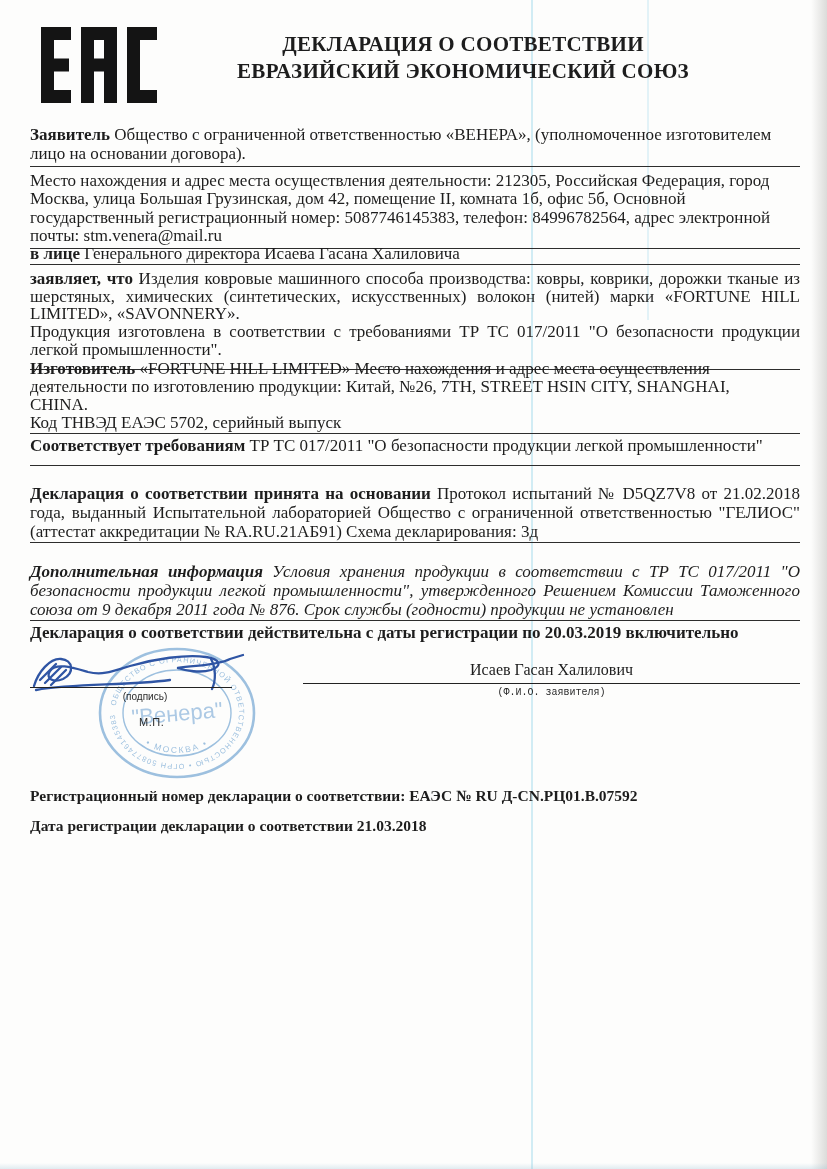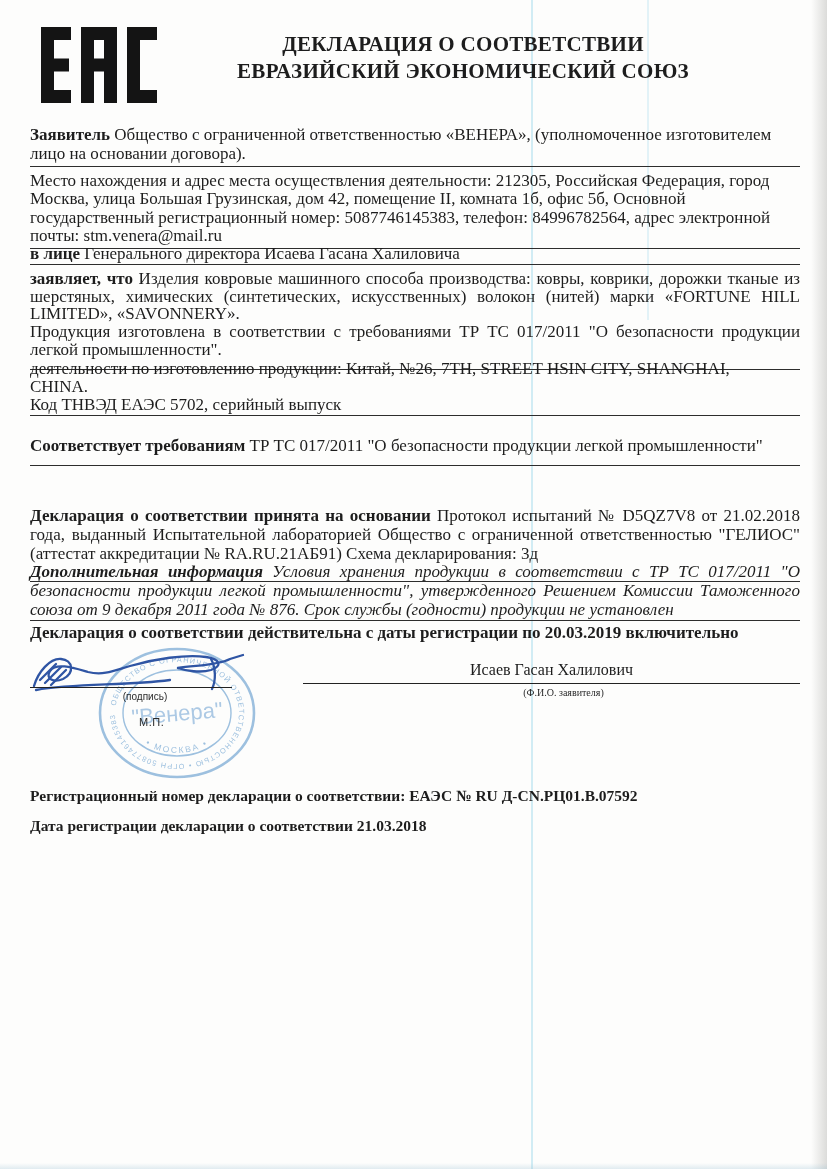--- a/index.html
+++ b/index.html
@@ -23,35 +23,35 @@
   .rule{border-bottom:1.7px solid #2d2d2d;}
   .lbl{font-weight:bold;}
   .just{text-align:justify;}
 
   .sec1{top:126px;padding-bottom:3px;}
   .sec2{top:172px;line-height:18.4px;padding-bottom:2px;}
   .sec3{top:246px;line-height:16.5px;padding-bottom:1px;}
   .sec4{top:270px;line-height:17.7px;padding-bottom:10px;font-family:Liberation Serif, serif;}
   .sec5{top:360px;line-height:18px;padding-bottom:1px;}
   .sec6{top:437px;padding-bottom:9px;}
-  .sec7{top:507px;line-height:18.8px;padding-bottom:18px;}
+  .sec7{top:485px;line-height:18.8px;padding-bottom:1px;}
   .sec8{top:563px;line-height:18.8px;padding-bottom:1px;font-style:italic;}
   .sec9{top:624px;font-weight:bold;}
 
   .stamp{position:absolute;left:92px;top:643px;opacity:0.85;}
   .sig{position:absolute;left:30px;top:646px;}
   .sig-line-left{position:absolute;left:30px;top:687px;width:202px;border-top:1.7px solid #222;}
   .sig-caption{position:absolute;left:44px;top:691px;width:202px;text-align:center;
     font-family:"Liberation Sans",sans-serif;font-size:10px;color:#2a2a2a;}
   .mp{position:absolute;left:139px;top:716px;font-family:"Liberation Sans",sans-serif;
     font-size:11px;color:#2a2a2a;letter-spacing:0.5px;}
   .sig-line-right{position:absolute;left:303px;top:683px;width:497px;border-top:1.7px solid #222;}
   .fio-name{position:absolute;left:303px;top:661px;width:497px;text-align:center;font-size:16px;}
-  .fio-caption{position:absolute;left:315px;top:687px;width:497px;text-align:center;
-    font-family:Liberation Serif, serif;font-size:10px;color:#2a2a2a;}
+  .fio-caption{position:absolute;left:303px;top:687px;width:497px;text-align:center;
+    font-family:Liberation Mono, monospace;font-size:10px;color:#2a2a2a;}
 
   .reg-number{position:absolute;left:30px;top:787px;width:770px;font-size:15.5px;font-weight:bold;}
   .reg-date{position:absolute;left:30px;top:817px;width:770px;font-size:15.5px;font-weight:bold;}
 </style>
 </head>
 <body>
 
 <div class="page">
 
   <div class="scanline l1"></div>
@@ -92,20 +92,21 @@
   <div class="sec sec3 rule">
     <span class="lbl">в лице</span><span> Генерального директора Исаева Гасана Халиловича</span>
   </div>
 
   <div class="sec sec4 rule just">
     <div><span class="lbl">заявляет, что</span><span> Изделия ковровые машинного способа производства: ковры, коврики, дорожки тканые из шерстяных, химических (синтетических, искусственных) волокон (нитей) марки «FORTUNE HILL LIMITED», «SAVONNERY».</span></div>
     <div>Продукция изготовлена в соответствии с требованиями ТР ТС 017/2011 "О безопасности продукции легкой промышленности".</div>
   </div>
 
   <div class="sec sec5 rule">
+    <div><span class="lbl">Изготовитель</span><span> «FORTUNE HILL LIMITED» Место нахождения и адрес места осуществления</span></div>
     <div>деятельности по изготовлению продукции: Китай, №26, 7TH, STREET HSIN CITY, SHANGHAI,</div>
     <div>CHINA.</div>
     <div>Код ТНВЭД ЕАЭС 5702, серийный выпуск</div>
   </div>
 
   <div class="sec sec6 rule">
     <span class="lbl">Соответствует требованиям</span><span> ТР ТС 017/2011 "О безопасности продукции легкой промышленности"</span>
   </div>
 
   <div class="sec sec7 rule just">

